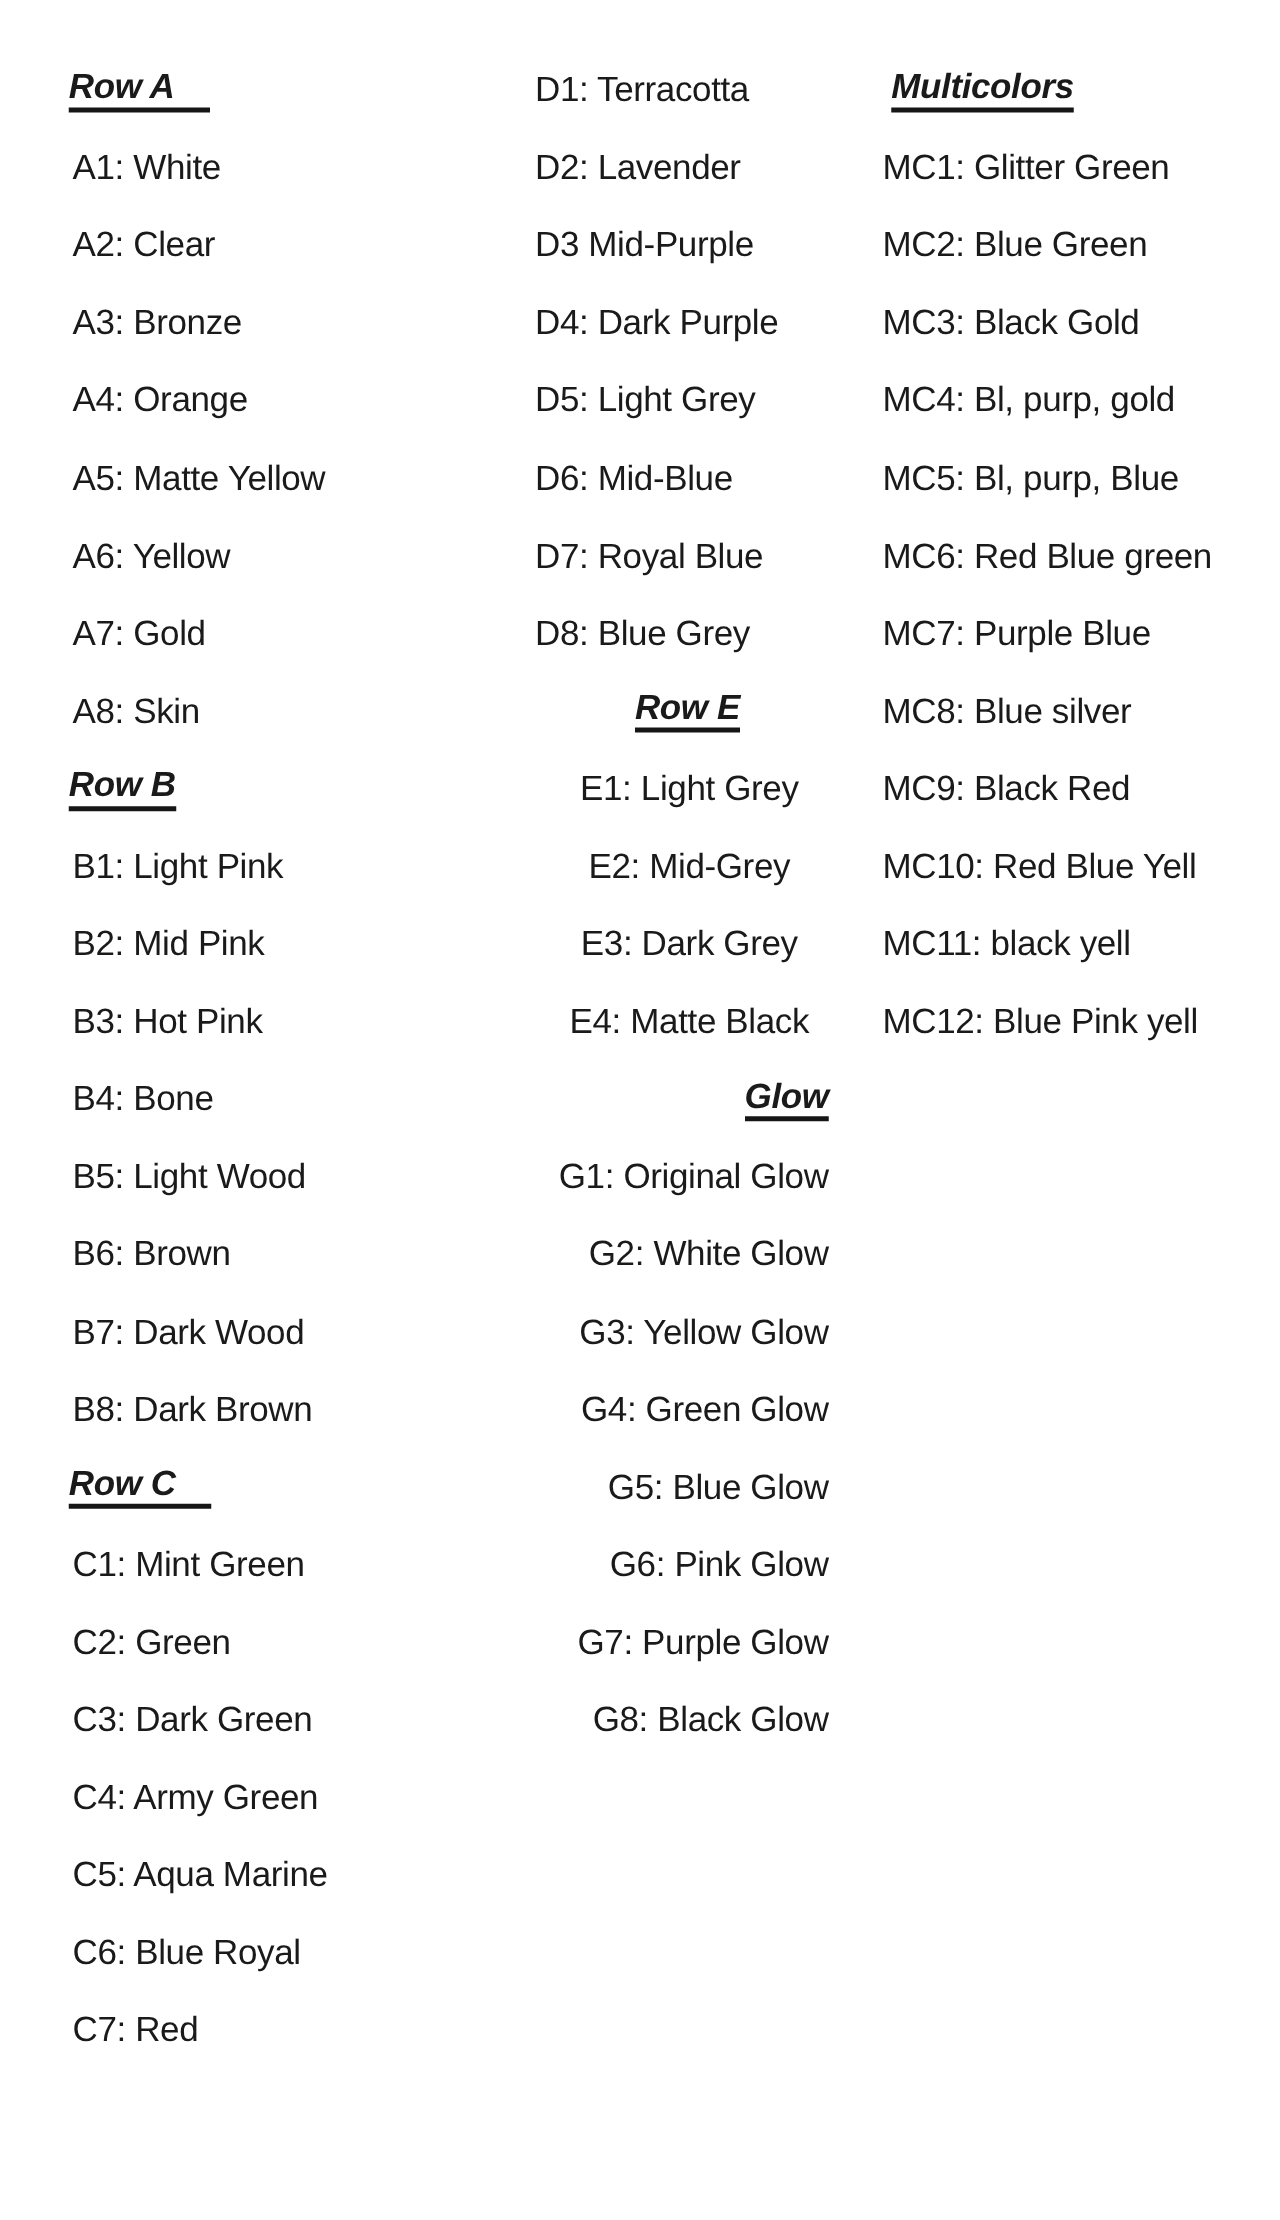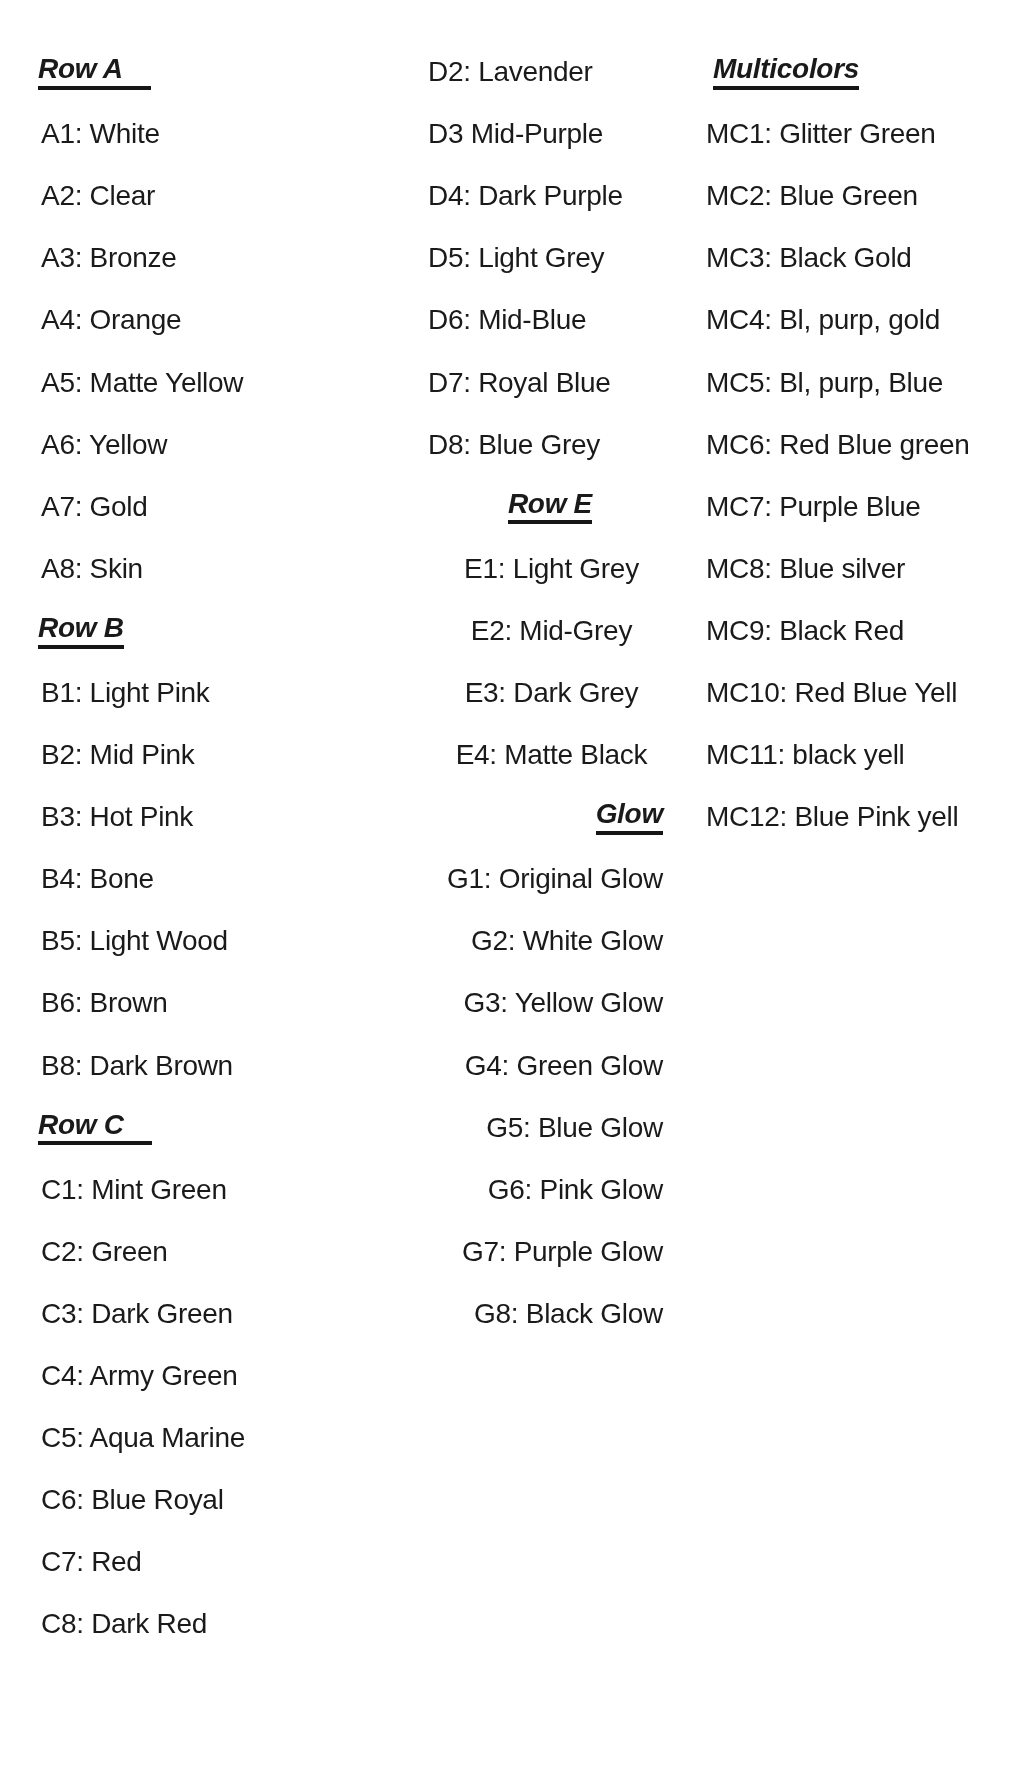--- a/index.html
+++ b/index.html
@@ -17,21 +17,21 @@
   }
   .page {
     position: absolute;
     inset: 0;
     background: #ffffff;
   }
   .col {
     position: absolute;
     top: 41px;
   }
-  .col-1 { left: 38px; }
+  .col-1 { left: 55px; }
   .col-2 { left: 425px; }
   .col-3 { left: 703px; }
 
   .row {
     height: 62.1px;
     display: flex;
     align-items: center;
     white-space: nowrap;
     font-size: 28px;
     letter-spacing: -0.3px;
@@ -74,34 +74,35 @@
       <div class="row item b0">A8: Skin</div>
       <div class="row heading b1">
         <span class="hd">Row B</span>
       </div>
       <div class="row item b1">B1: Light Pink</div>
       <div class="row item b1">B2: Mid Pink</div>
       <div class="row item b1">B3: Hot Pink</div>
       <div class="row item b1">B4: Bone</div>
       <div class="row item b1">B5: Light Wood</div>
       <div class="row item b1">B6: Brown</div>
+      <div class="row item b1">B7: Dark Wood</div>
       <div class="row item b1">B8: Dark Brown</div>
       <div class="row heading b2">
         <span class="hd hd-trail">Row C</span>
       </div>
       <div class="row item b2">C1: Mint Green</div>
       <div class="row item b2">C2: Green</div>
       <div class="row item b2">C3: Dark Green</div>
       <div class="row item b2">C4: Army Green</div>
       <div class="row item b2">C5: Aqua Marine</div>
       <div class="row item b2">C6: Blue Royal</div>
       <div class="row item b2">C7: Red</div>
-      <div class="row item b2">C8: Dark Red</div>
     </div>
   <div class="col col-2">
+      <div class="row item b0">D1: Terracotta</div>
       <div class="row item b0">D2: Lavender</div>
       <div class="row item b0">D3 Mid-Purple</div>
       <div class="row item b0">D4: Dark Purple</div>
       <div class="row item b0">D5: Light Grey</div>
       <div class="row item b0">D6: Mid-Blue</div>
       <div class="row item b0">D7: Royal Blue</div>
       <div class="row item b0">D8: Blue Grey</div>
       <div class="row heading b1">
         <span class="hd">Row E</span>
       </div>

